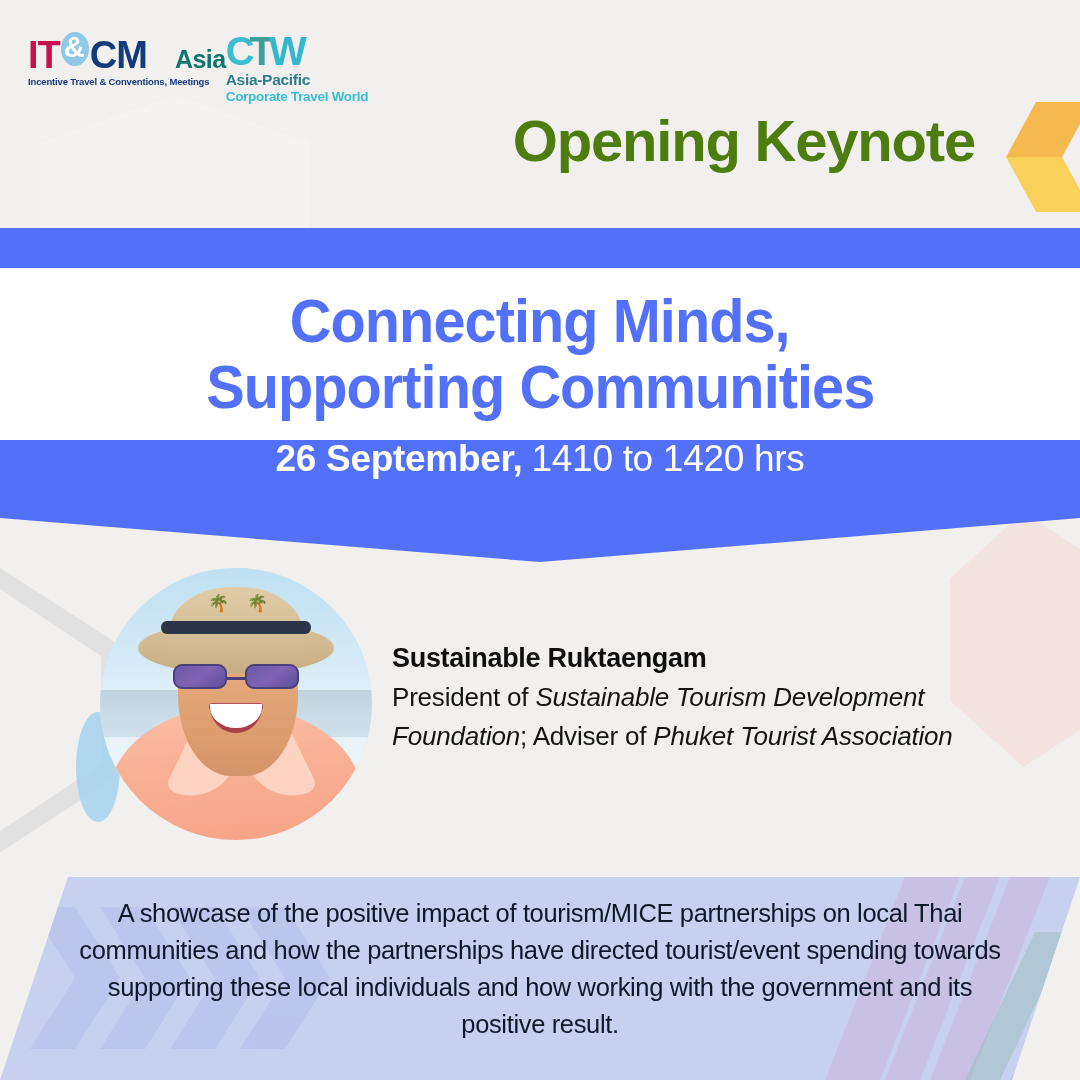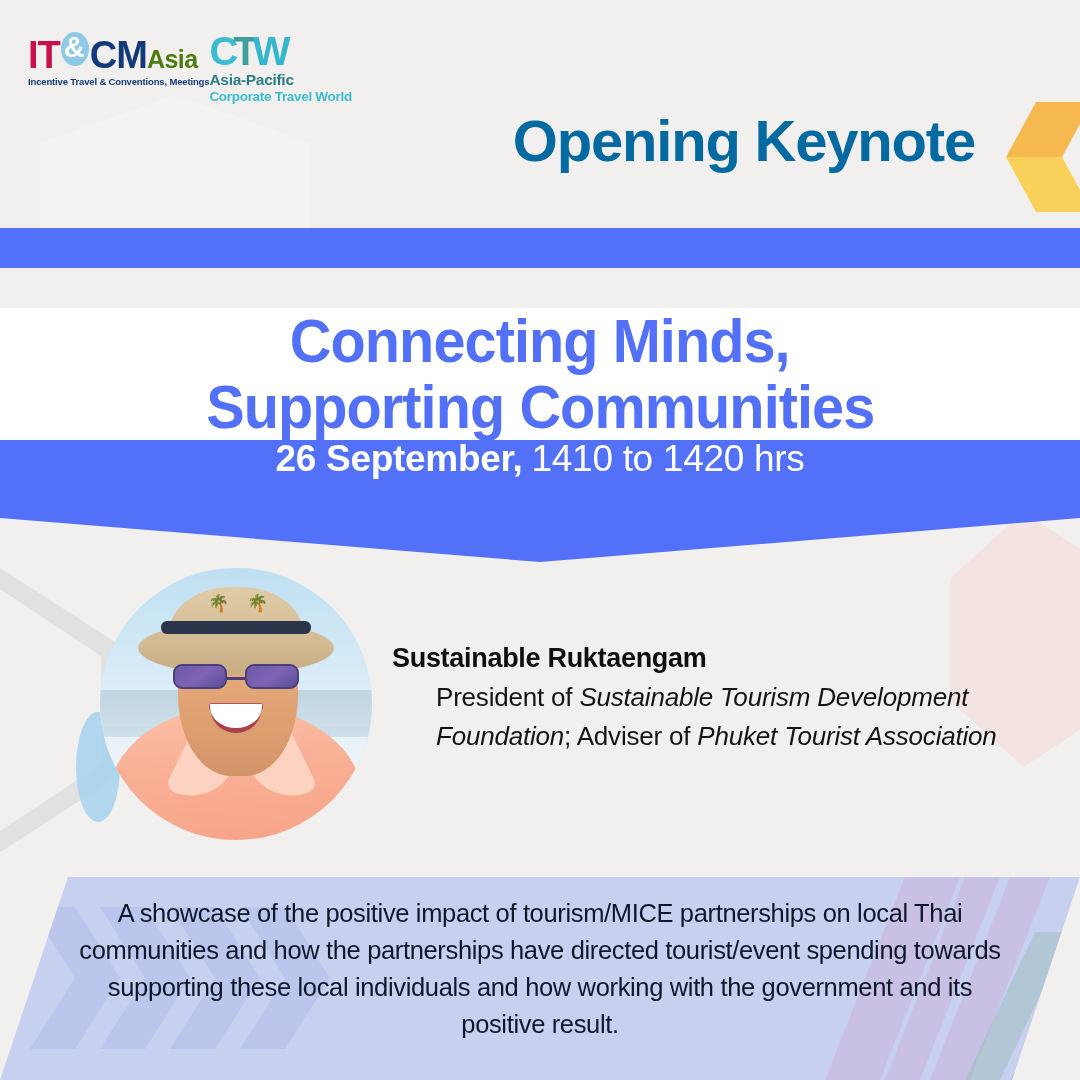--- a/index.html
+++ b/index.html
@@ -74,21 +74,21 @@
     position: absolute; left: 1px; top: 2px;
     width: 28px; height: 34px;
     background: #8fc9e8;
     border-radius: 50%;
   }
   .itcm-amp {
     position: absolute; left: 4px; top: 3px;
     color: #ffffff; font-size: 29px; font-weight: bold;
   }
   .itcm-cm { color: #133b7c; font-size: 38px; }
-  .itcm-asia { color: #4d7c0f; font-size: 25px; letter-spacing: -.5px; }
+  .itcm-asia { color: #0f766e; font-size: 25px; letter-spacing: -.5px; margin-left: 28px; }
   .itcm-tag {
     color: #133b7c;
     font-size: 9.5px;
     font-weight: bold;
     letter-spacing: -.15px;
     margin-top: 2px;
     white-space: nowrap;
   }
 
   .logo-ctw { position: relative; padding-top: 2px; }
@@ -119,21 +119,21 @@
     letter-spacing: -.3px;
     margin-top: 0px;
     white-space: nowrap;
   }
 
   .kicker {
     position: absolute;
     right: 105px; top: 107px;
     font-size: 58px;
     font-weight: bold;
-    color: #0369a1;
+    color: #4d7c0f;
     letter-spacing: -1.2px;
     white-space: nowrap;
   }
   .chevron-gold {
     position: absolute;
     right: -12px; top: 102px;
     width: 86px; height: 110px;
   }
 
   
@@ -146,22 +146,21 @@
 
   
   .title-block {
     position: absolute;
     left: 0; top: 268px;
     width: 1080px; height: 172px;
     background: #ffffff;
     display: flex;
     flex-direction: column;
     align-items: center;
-    justify-content: flex-start;
-    margin-top: 40px;
+    justify-content: center;
   }
   .title-line {
     color: #5271f8;
     font-weight: bold;
     font-size: 62px;
     line-height: 1.06;
     letter-spacing: -1px;
     text-align: center;
     transform: scaleX(.93);
   }
@@ -300,21 +299,20 @@
     font-weight: bold;
     color: #0f0f0f;
     letter-spacing: -.3px;
     margin-bottom: 4px;
   }
   .speaker-role {
     font-size: 26px;
     color: #141414;
     line-height: 1.5;
     letter-spacing: -.2px;
-    margin-left: 44px;
   }
   .speaker-role i { font-style: italic; }
   .desc-panel {
     position: absolute;
     left: 0; top: 877px;
     width: 1080px; height: 203px;
     background: #c6cef0;
     clip-path: polygon(68px 0, 1080px 0, 1012px 203px, 0 203px);
     opacity: .97;
   }

